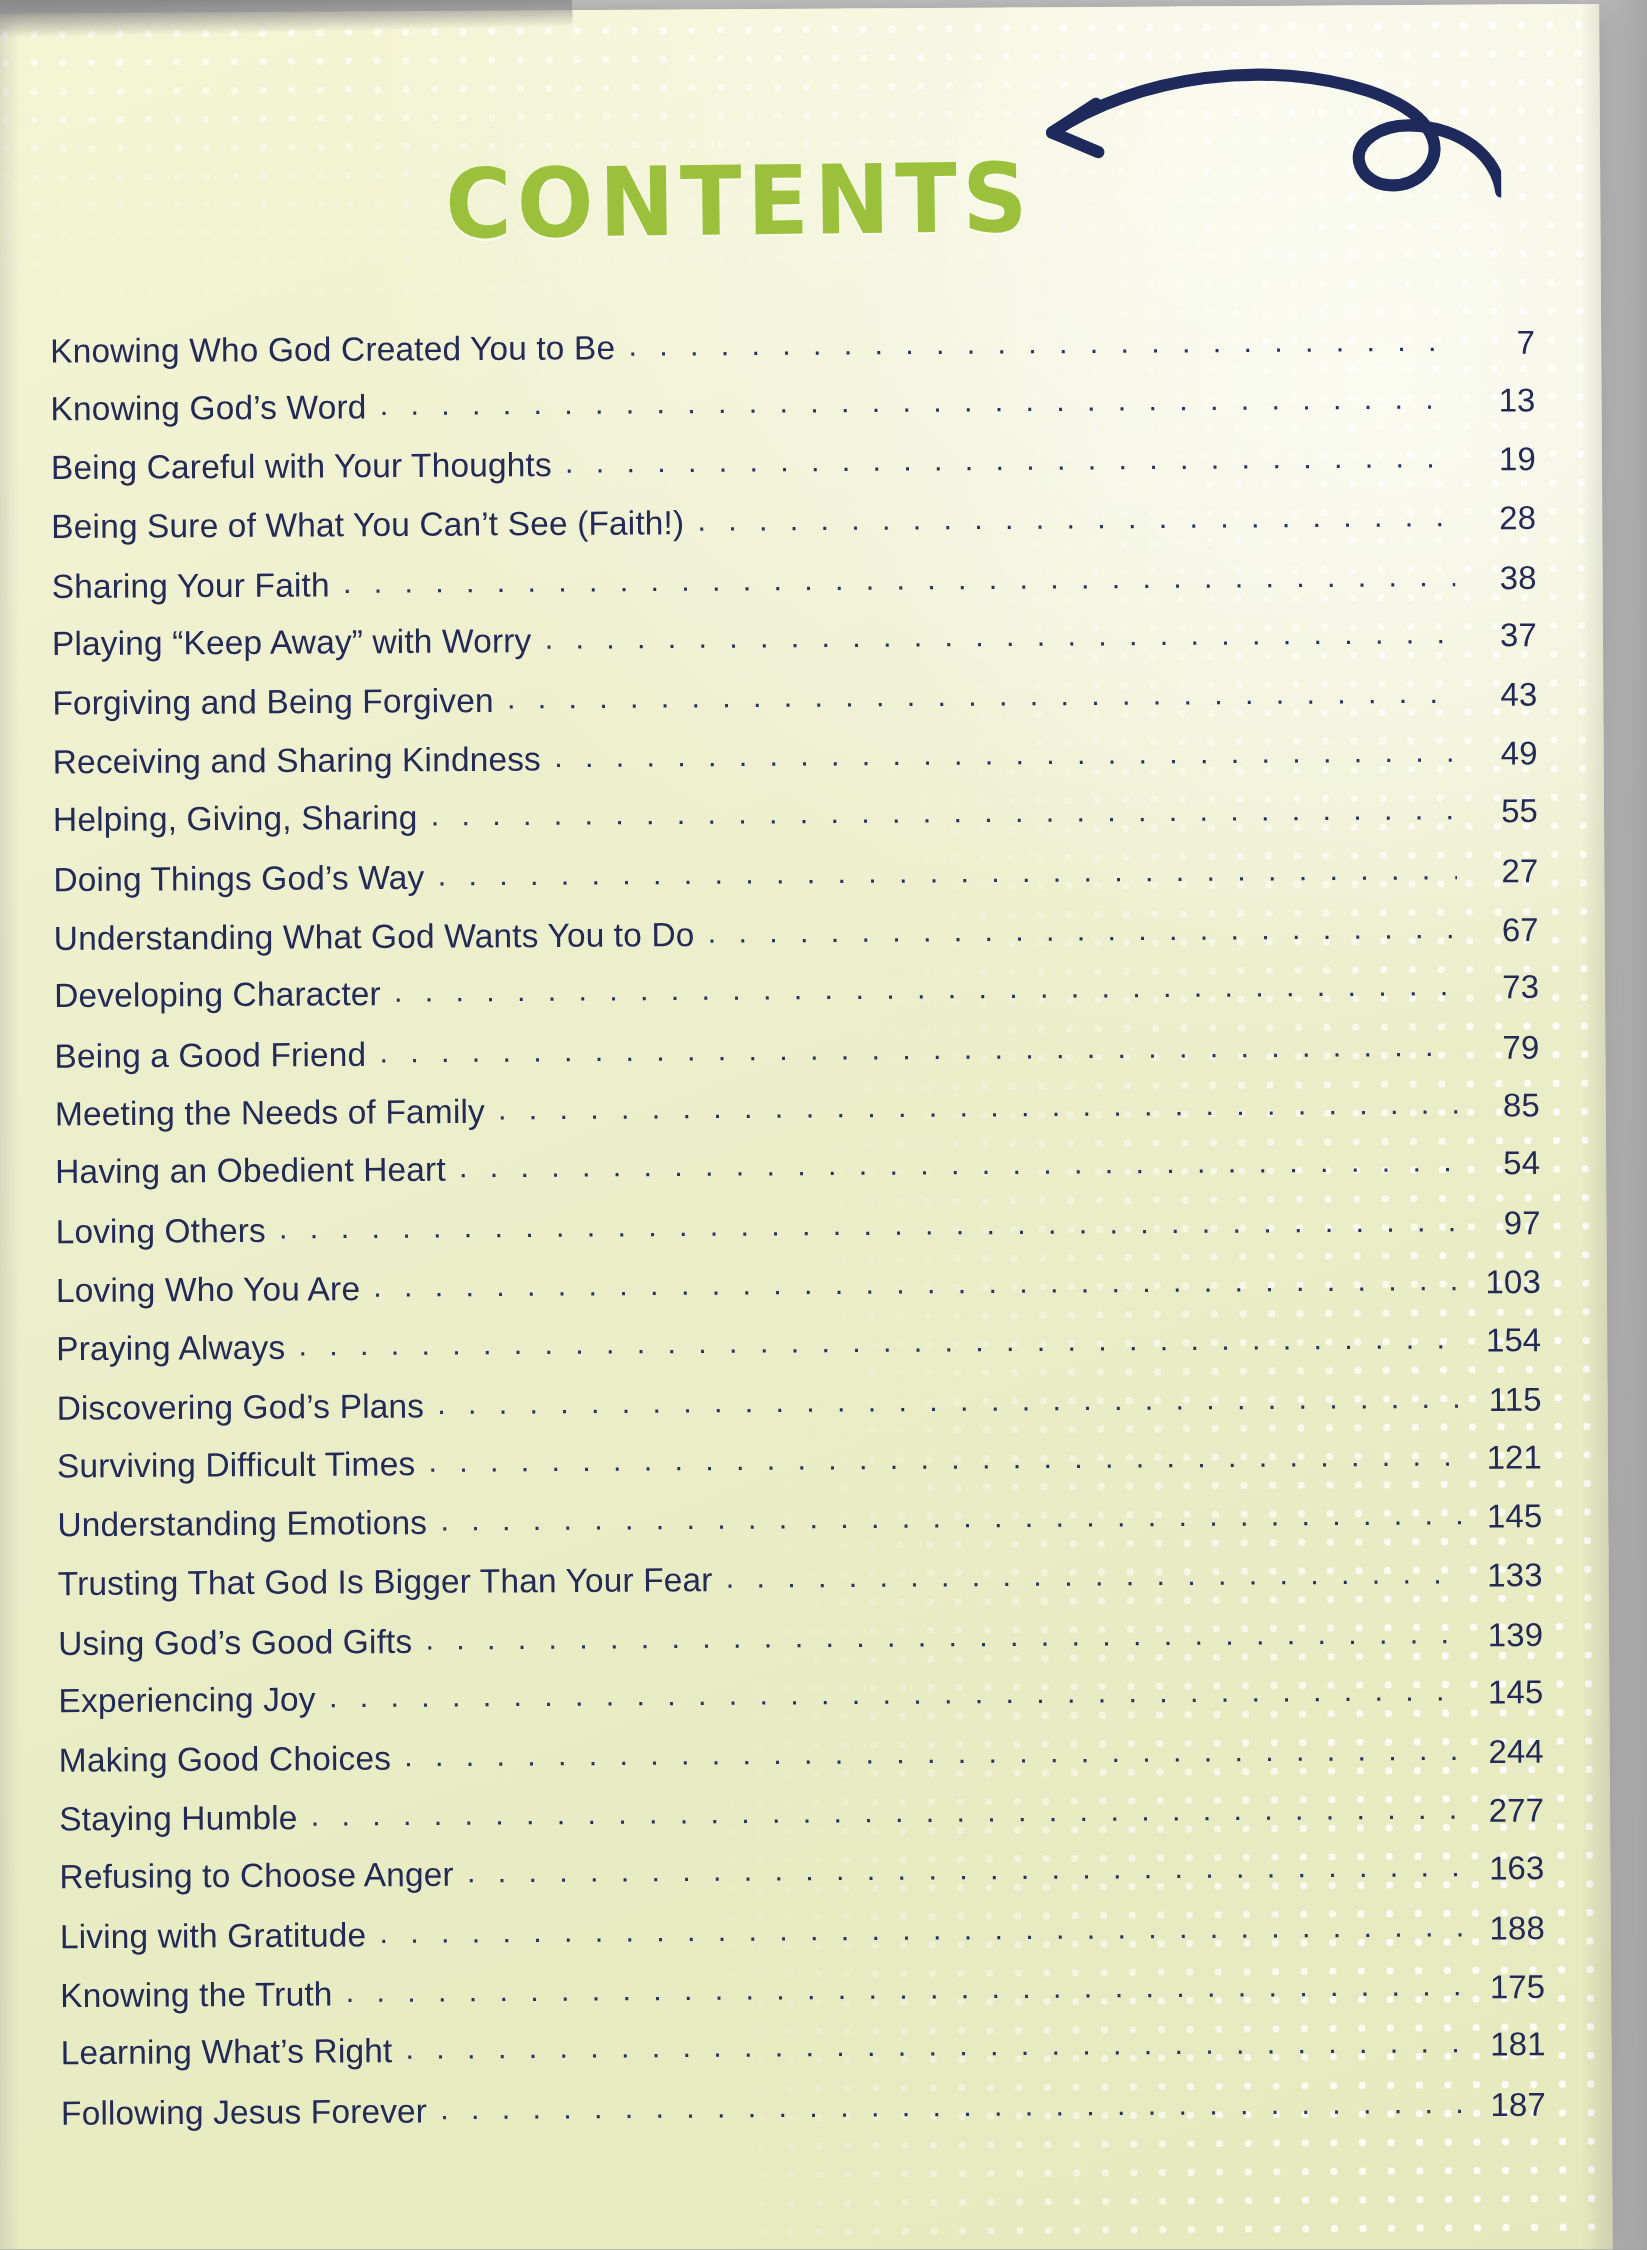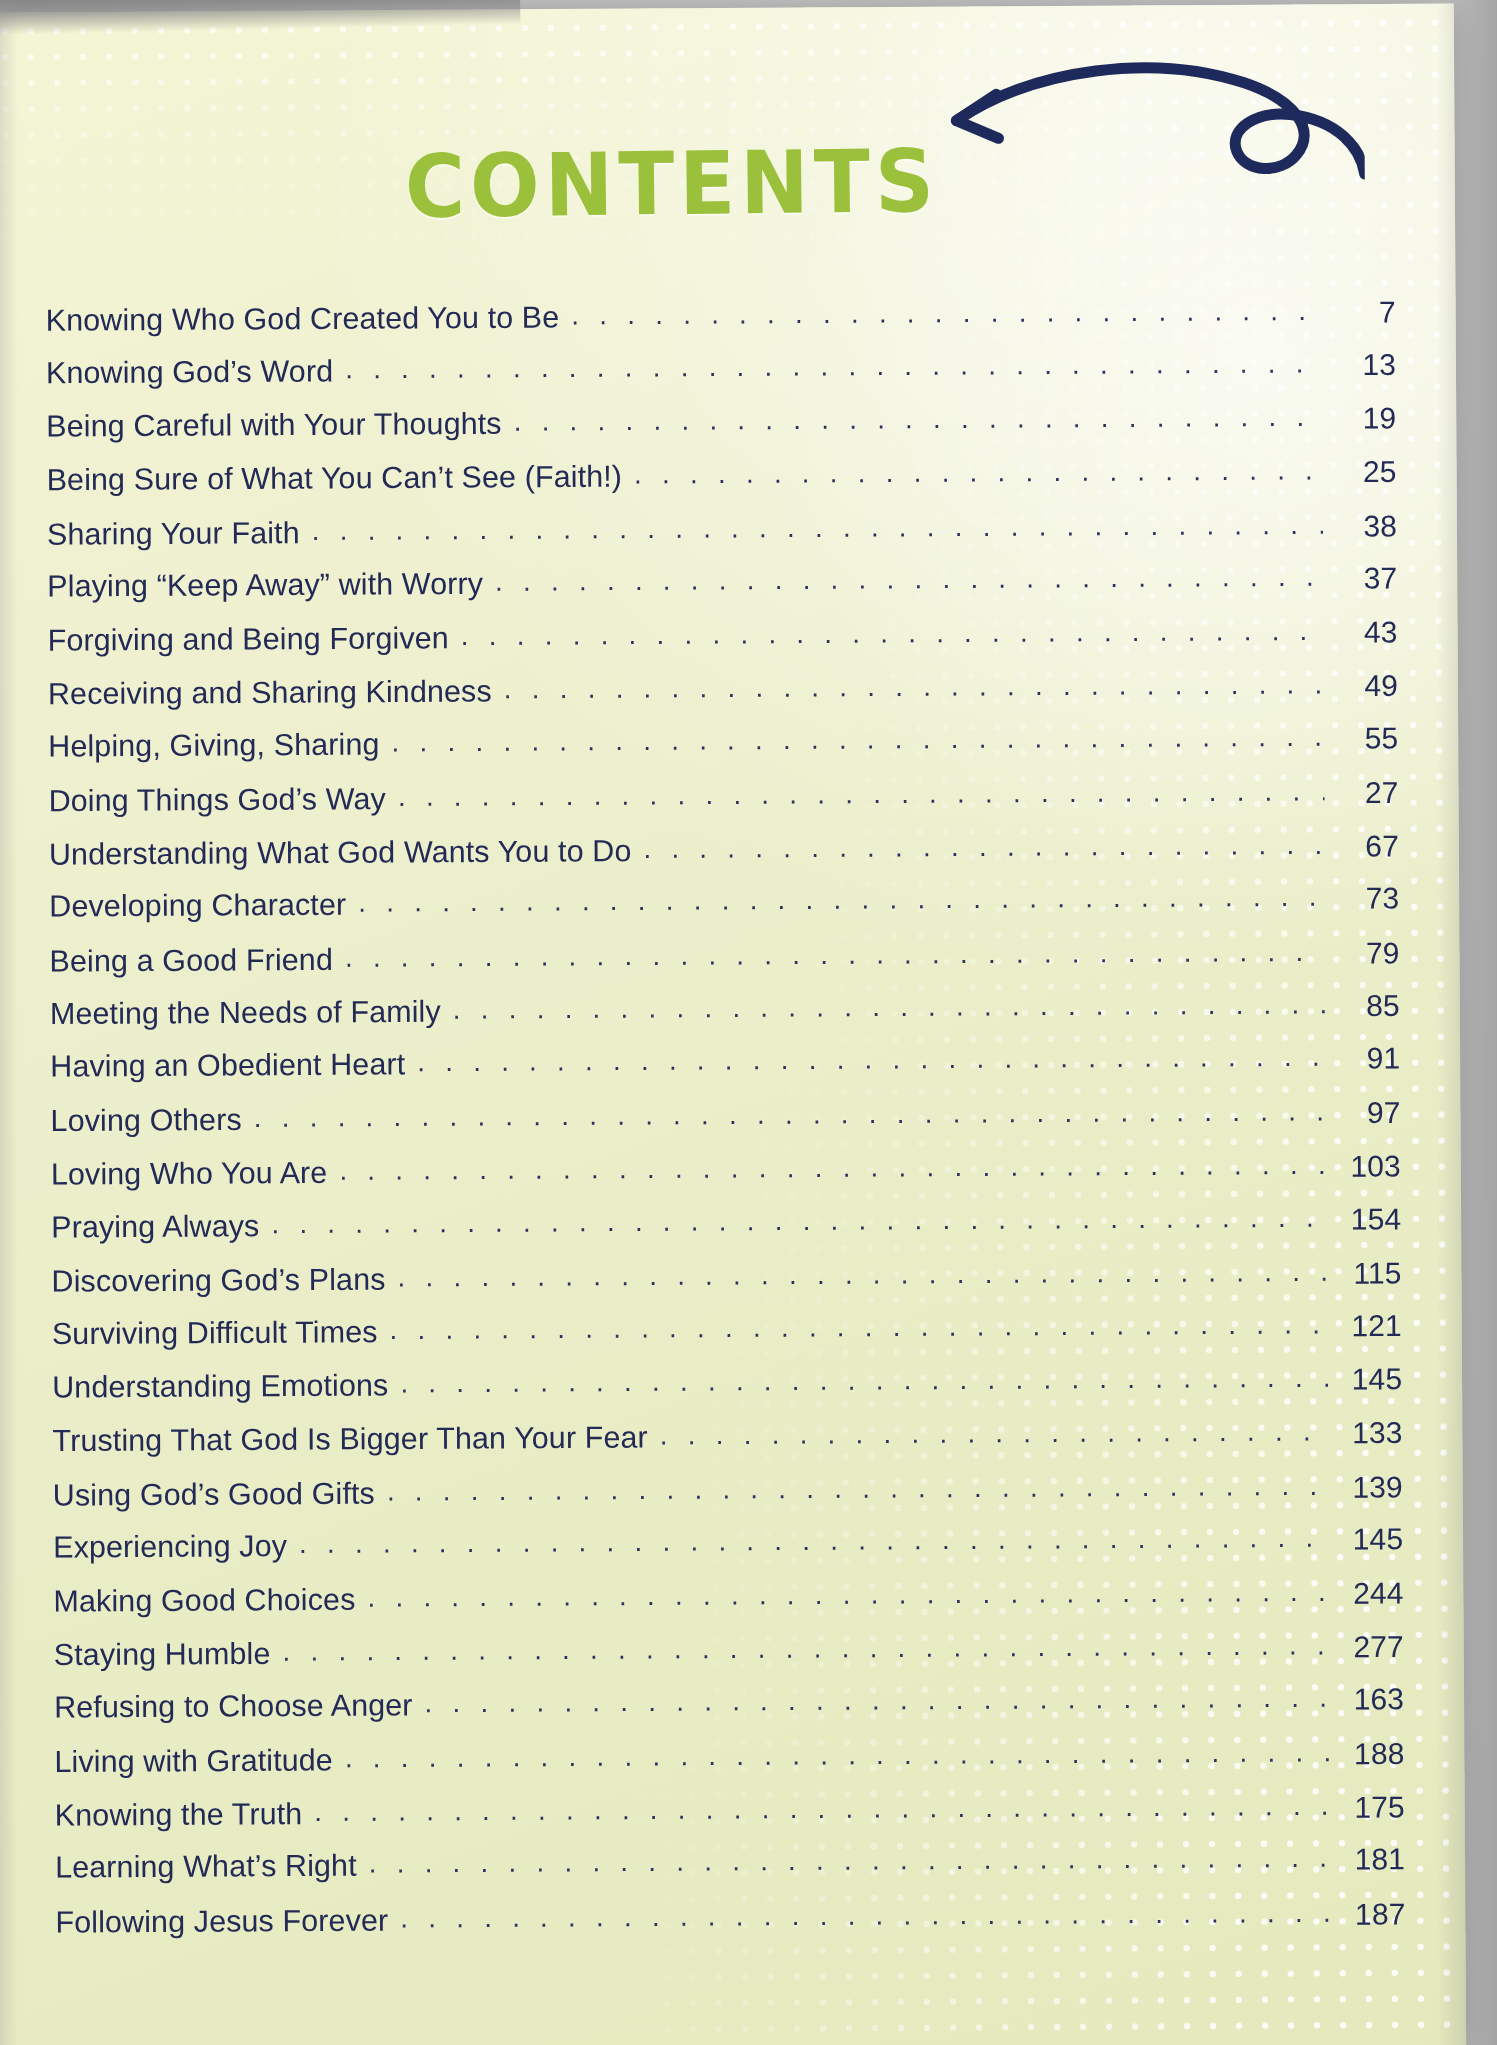--- a/index.html
+++ b/index.html
@@ -175,21 +175,21 @@
 
       <div class="entry">
         <span class="etitle">Being Careful with Your Thoughts</span>
         <span class="leader">. . . . . . . . . . . . . . . . . . . . . . . . . . . . . . . . . . . . . . . . . . . . . . . . . . . . . . . . . .</span>
         <span class="pnum">19</span>
       </div>
 
       <div class="entry">
         <span class="etitle">Being Sure of What You Can’t See (Faith!)</span>
         <span class="leader">. . . . . . . . . . . . . . . . . . . . . . . . . . . . . . . . . . . . . . . . . . . . . . . . . . . . . . . . . .</span>
-        <span class="pnum">25</span>
+        <span class="pnum">28</span>
       </div>
 
       <div class="entry">
         <span class="etitle">Sharing Your Faith</span>
         <span class="leader">. . . . . . . . . . . . . . . . . . . . . . . . . . . . . . . . . . . . . . . . . . . . . . . . . . . . . . . . . .</span>
         <span class="pnum">38</span>
       </div>
 
       <div class="entry">
         <span class="etitle">Playing “Keep Away” with Worry</span>
@@ -241,21 +241,21 @@
 
       <div class="entry">
         <span class="etitle">Meeting the Needs of Family</span>
         <span class="leader">. . . . . . . . . . . . . . . . . . . . . . . . . . . . . . . . . . . . . . . . . . . . . . . . . . . . . . . . . .</span>
         <span class="pnum">85</span>
       </div>
 
       <div class="entry">
         <span class="etitle">Having an Obedient Heart</span>
         <span class="leader">. . . . . . . . . . . . . . . . . . . . . . . . . . . . . . . . . . . . . . . . . . . . . . . . . . . . . . . . . .</span>
-        <span class="pnum">91</span>
+        <span class="pnum">54</span>
       </div>
 
       <div class="entry">
         <span class="etitle">Loving Others</span>
         <span class="leader">. . . . . . . . . . . . . . . . . . . . . . . . . . . . . . . . . . . . . . . . . . . . . . . . . . . . . . . . . .</span>
         <span class="pnum">97</span>
       </div>
 
       <div class="entry">
         <span class="etitle">Loving Who You Are</span>

